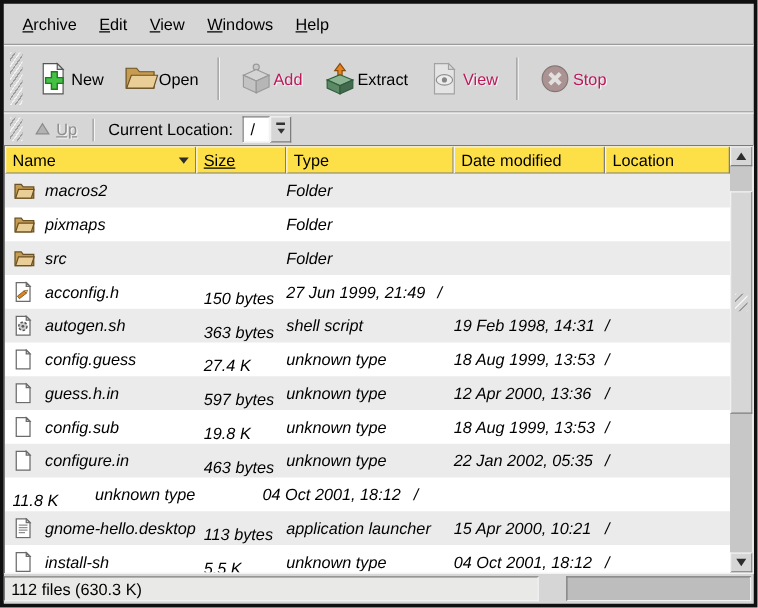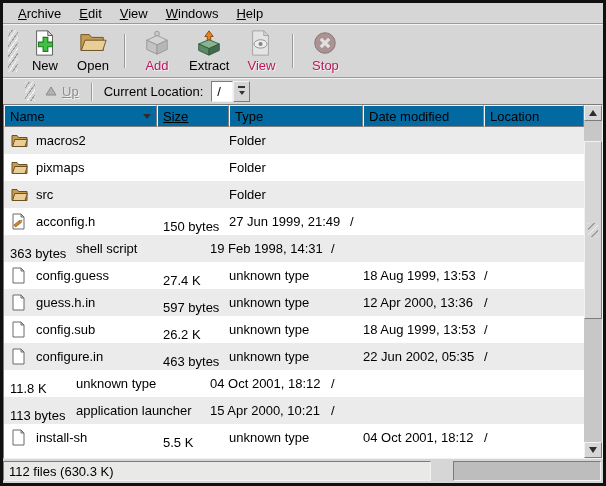--- a/index.html
+++ b/index.html
@@ -3,68 +3,68 @@
 <meta charset="utf-8">
 <style>
   * { margin:0; padding:0; box-sizing:border-box; }
   html,body { background:#888; }
   body { font-family:"Liberation Sans", sans-serif; font-size:13px; color:#000; }
 
   .window { width:606px; height:486px; border:3px solid #101010; background:#d6d6d6;
             display:flex; flex-direction:column; position:relative; overflow:hidden; }
 
   
-  .menubar { height:20px; display:flex; align-items:center; padding-left:6px; }
+  .menubar { height:32px; display:flex; align-items:center; padding-left:6px; }
   .menu-item { padding:2px 9px; cursor:default; }
   .groove { height:2px; border-top:1px solid #9b9b9b; border-bottom:1px solid #f4f4f4; }
 
   
   .toolbar { height:52px; display:flex; align-items:center; padding-left:2px; }
   .handle { width:10px; height:42px; margin:0 3px;
             background:repeating-linear-gradient(125deg,#f2f2f2 0 1px,#d6d6d6 1px 3px,#9d9d9d 3px 4px,#d6d6d6 4px 6px); }
-  .tbtn { display:flex; flex-direction:column; align-items:center; justify-content:flex-end;
+  .tbtn { display:flex; align-items:center; justify-content:flex-end;
           padding:2px 8px 3px; height:50px; min-width:48px; }
   .tbtn .ticon { height:30px; display:flex; align-items:center; }
   .tbtn .tlabel { margin-top:1px; }
   .tbtn.disabled .tlabel { color:#be185d; text-shadow:1px 1px 0 #f2f2f2; }
   .tbtn.disabled .ticon { filter:grayscale(0.55) opacity(0.55); }
   .tsep { width:2px; height:34px; border-left:1px solid #9b9b9b; border-right:1px solid #f4f4f4; margin:0 7px; }
 
   
-  .locbar { height:25px; display:flex; align-items:center; padding-left:19px; }
+  .locbar { height:25px; display:flex; align-items:center; padding-left:2px; }
   .upbtn { display:flex; align-items:center; gap:5px; padding:2px 7px; }
   .upbtn .uplabel { color:#8e8e8e; text-decoration:underline; text-shadow:1px 1px 0 #f2f2f2; }
   .locsep { width:2px; height:18px; border-left:1px solid #9b9b9b; border-right:1px solid #f4f4f4; margin:0 5px; }
   .loclabel { margin:0 8px 0 6px; }
   .combo { display:flex; height:21px; }
   .combo-entry { width:22px; background:#fff; border:1px solid; border-color:#7c7c7c #f2f2f2 #f2f2f2 #7c7c7c;
                  display:flex; align-items:center; padding-left:5px; }
   .combo-btn { width:17px; background:#d6d6d6; border:1px solid; border-color:#f2f2f2 #7c7c7c #7c7c7c #f2f2f2;
                display:flex; flex-direction:column; align-items:center; justify-content:center; }
   .combo-arrow { width:0;height:0;border:3px solid transparent;border-top:4px solid #333;margin-top:3px; }
   .combo-bar { width:7px;height:2px;background:#333;margin-top:1px; }
 
   
   .tablewrap { flex:1; border:1px solid #7a7a7a; border-bottom-color:#f2f2f2; border-right-color:#f2f2f2;
                display:flex; background:#fff; overflow:hidden; }
   .grid { flex:1; display:flex; flex-direction:column; overflow:hidden; }
   .headrow { display:flex; height:22px; flex:none; }
-  .hcell { background:#0369a1; border:1px solid; border-color:#f4f4f4 #7e7e7e #7e7e7e #f4f4f4;
+  .hcell { background:#fde047; border:1px solid; border-color:#f4f4f4 #7e7e7e #7e7e7e #f4f4f4;
            display:flex; align-items:center; padding:0 5px; overflow:hidden; white-space:nowrap; }
   .hc-name { width:153px; justify-content:space-between; }
   .hc-size { width:72px;text-decoration:underline; }
   .hc-type { width:134px; }
   .hc-date { width:121px; }
   .hc-loc  { flex:1; }
   .sortarrow { width:0; height:0; border:4px solid transparent; border-top:5px solid #2e2e2e; margin-top:4px; }
 
   .rows { flex:1; overflow:hidden; background:#fff; }
   .row { height:27px; display:flex; align-items:center; white-space:nowrap; }
   .row.stripe { background:#ebebeb; }
-  .cell { overflow:hidden; }
+  .cell { overflow:hidden;font-style:italic; }
   .c-name { width:153px; display:flex; align-items:center; gap:8px; padding-left:7px; }
   .c-size { width:66px; padding-left:6px;margin-top:10px; }
   .c-type { width:134px; padding-left:6px; }
   .c-date { width:121px; padding-left:6px; }
   .c-loc  { flex:1; padding-left:6px; }
   .ricon { display:flex; width:17px; flex:none; }
 
   
   .vscroll { width:18px; flex:none; background:#c7c7c7; display:flex; flex-direction:column; }
   .sbtn { height:16px; flex:none; background:#d6d6d6; border:1px solid; border-color:#f2f2f2 #7c7c7c #7c7c7c #f2f2f2;
@@ -270,20 +270,31 @@
                 </svg>
               </span>
               <span class="rname">acconfig.h</span>
             </div>
     <div class="cell c-size">150 bytes</div>
     <div class="cell c-date">27 Jun 1999, 21:49</div>
     <div class="cell c-loc">/</div>
   </div>
 
   <div class="row stripe">
+    <div class="cell c-name">
+              <span class="ricon">
+                <svg width="15" height="17" viewBox="0 0 15 17">
+     <path d="M2 1 h8 l3 3 v12 H2 Z" fill="#ffffff" stroke="#6b6b6b"></path>
+     <path d="M10 1 v3 h3 Z" fill="#dedede" stroke="#6b6b6b"></path>
+                  <circle cx="7.3" cy="9" r="3.3" fill="#cccccc" stroke="#555555" stroke-width="1.2" stroke-dasharray="2 1.3"></circle>
+     <circle cx="7.3" cy="9" r="1.1" fill="#555555"></circle>
+                </svg>
+              </span>
+              <span class="rname">autogen.sh</span>
+            </div>
     <div class="cell c-size">363 bytes</div>
     <div class="cell c-type">shell script</div>
     <div class="cell c-date">19 Feb 1998, 14:31</div>
     <div class="cell c-loc">/</div>
   </div>
 
   <div class="row">
     <div class="cell c-name">
               <span class="ricon">
                 <svg width="15" height="17" viewBox="0 0 15 17">
@@ -318,50 +329,60 @@
   <div class="row">
     <div class="cell c-name">
               <span class="ricon">
                 <svg width="15" height="17" viewBox="0 0 15 17">
      <path d="M2 1 h8 l3 3 v12 H2 Z" fill="#ffffff" stroke="#6b6b6b"></path>
      <path d="M10 1 v3 h3 Z" fill="#dedede" stroke="#6b6b6b"></path>
                 </svg>
               </span>
               <span class="rname">config.sub</span>
             </div>
-    <div class="cell c-size">26.2 K</div>
+    <div class="cell c-size">19.8 K</div>
     <div class="cell c-type">unknown type</div>
     <div class="cell c-date">18 Aug 1999, 13:53</div>
     <div class="cell c-loc">/</div>
   </div>
 
   <div class="row stripe">
     <div class="cell c-name">
               <span class="ricon">
                 <svg width="15" height="17" viewBox="0 0 15 17">
      <path d="M2 1 h8 l3 3 v12 H2 Z" fill="#ffffff" stroke="#6b6b6b"></path>
      <path d="M10 1 v3 h3 Z" fill="#dedede" stroke="#6b6b6b"></path>
                 </svg>
               </span>
               <span class="rname">configure.in</span>
             </div>
     <div class="cell c-size">463 bytes</div>
     <div class="cell c-type">unknown type</div>
-    <div class="cell c-date">22 Jun 2002, 05:35</div>
+    <div class="cell c-date">22 Jan 2002, 05:35</div>
     <div class="cell c-loc">/</div>
   </div>
 
   <div class="row">
     <div class="cell c-size">11.8 K</div>
     <div class="cell c-type">unknown type</div>
     <div class="cell c-date">04 Oct 2001, 18:12</div>
     <div class="cell c-loc">/</div>
   </div>
 
   <div class="row stripe">
+    <div class="cell c-name">
+              <span class="ricon">
+                <svg width="15" height="17" viewBox="0 0 15 17">
+     <path d="M2 1 h8 l3 3 v12 H2 Z" fill="#ffffff" stroke="#6b6b6b"></path>
+     <path d="M10 1 v3 h3 Z" fill="#dedede" stroke="#6b6b6b"></path>
+                  <path d="M4 6 h7 M4 8 h7 M4 10 h7 M4 12 h5" stroke="#8f8f8f" stroke-width="1"></path>
+                </svg>
+              </span>
+              <span class="rname">gnome-hello.desktop</span>
+            </div>
     <div class="cell c-size">113 bytes</div>
     <div class="cell c-type">application launcher</div>
     <div class="cell c-date">15 Apr 2000, 10:21</div>
     <div class="cell c-loc">/</div>
   </div>
 
   <div class="row">
     <div class="cell c-name">
               <span class="ricon">
                 <svg width="15" height="17" viewBox="0 0 15 17">

